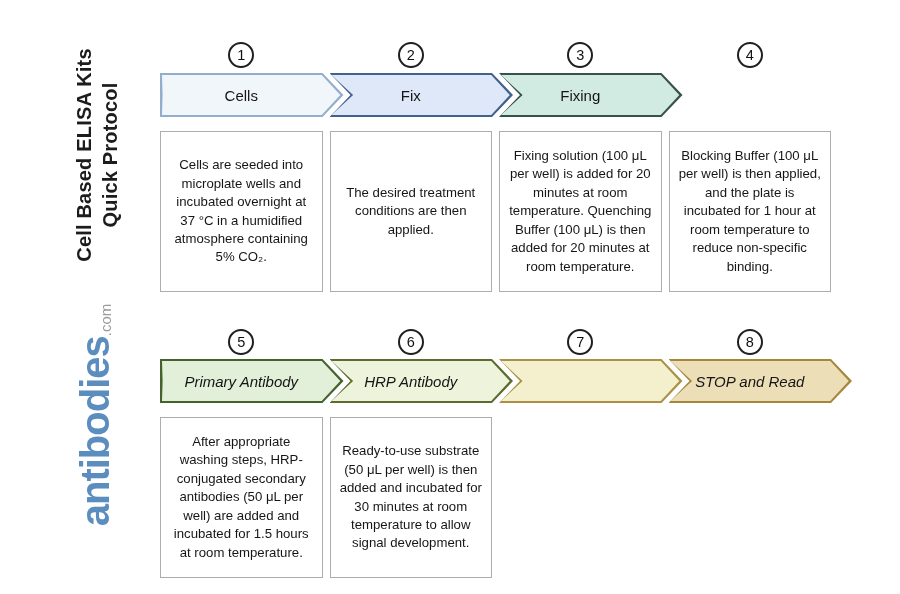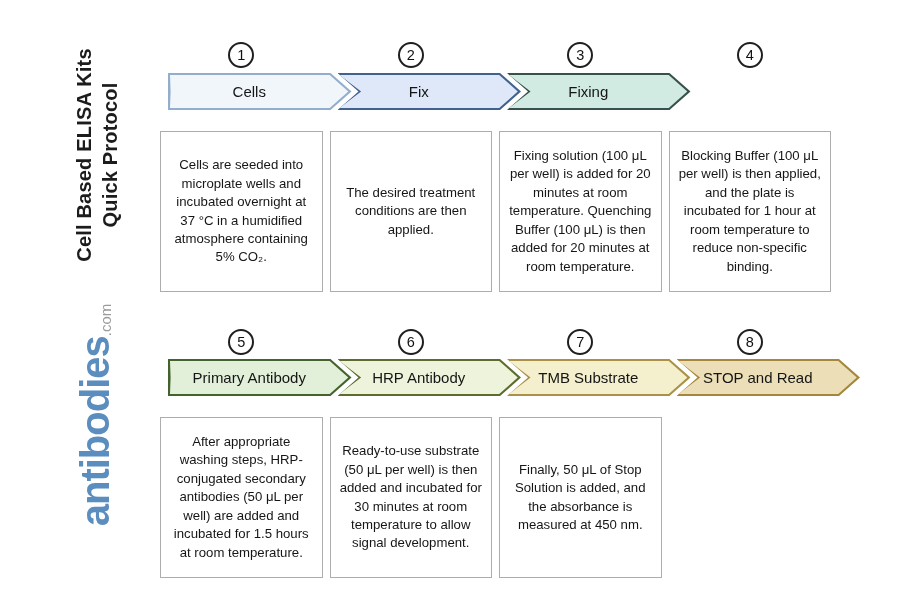--- a/index.html
+++ b/index.html
@@ -39,23 +39,23 @@
   .circles-row.r1 { margin-top:42px; }
   .circles-row.r2 { margin-top:37px; }
   .num {
     width:26px; height:26px; box-sizing:border-box; margin:0 auto;
     border:2px solid #1f1f1f; border-radius:50%; background:#fff;
     display:flex; align-items:center; justify-content:center;
     font-size:14.5px; color:#111;
   }
 
   .arrows-row { margin-top:5px; height:40px; }
-  .arrows-row.r2 { margin-top:4px; }
+  .arrows-row.r2 { margin-top:4px;font-style:italic; }
   .arrow-cell { position:relative; }
-  .chev { position:absolute; left:8px; top:0; height:37px; width:calc(100% + 21px); --notch:21px; }
+  .chev { position:absolute; left:0; top:0; height:44px; width:calc(100% + 21px); --notch:21px; }
   .chev.first { --notch:0px; }
   .chev-border {
     position:absolute; inset:0; background:var(--border);
     clip-path: polygon(0 0, calc(100% - 21px) 0, 100% 50%, calc(100% - 21px) 100%, 0 100%, var(--notch) 50%);
   }
   .chev-fill {
     position:absolute; inset:0; background:var(--fill);
     clip-path: polygon(2px 2px, calc(100% - 21.8px) 2px, calc(100% - 3.2px) 50%, calc(100% - 21.8px) calc(100% - 2px), 2px calc(100% - 2px), calc(var(--notch) + 2.6px) 50%);
   }
   .chev-label {
@@ -153,37 +153,33 @@
       <div class="chev" style="--fill: #eef4dc; --border: #5d6b2e;">
         <div class="chev-border"></div>
         <div class="chev-fill"></div>
         <div class="chev-label">HRP Antibody</div>
       </div>
     </div>
     <div class="arrow-cell">
       <div class="chev" style="--fill: #f4efcc; --border: #ab9148;">
         <div class="chev-border"></div>
         <div class="chev-fill"></div>
-        <div class="chev-label">TMB Substrate</div>
       </div>
     </div>
     <div class="arrow-cell">
       <div class="chev" style="--fill: #ecdfb8; --border: #a5873c;">
         <div class="chev-border"></div>
         <div class="chev-fill"></div>
         <div class="chev-label">STOP and Read</div>
       </div>
     </div>
   </div>
 
   <div class="grid4 boxes-row r2">
     <div class="desc">
         <span>After appropriate washing steps, HRP-conjugated secondary antibodies (50 μL per well) are added and incubated for 1.5 hours at room temperature.</span>
       </div>
     <div class="desc">
         <span>Ready-to-use substrate (50 μL per well) is then added and incubated for 30 minutes at room temperature to allow signal development.</span>
       </div>
-    <div class="desc">
-        <span>Finally, 50 μL of Stop Solution is added, and the absorbance is measured at 450 nm.</span>
-      </div>
   </div>
 
 </div>
 
 </body></html>

